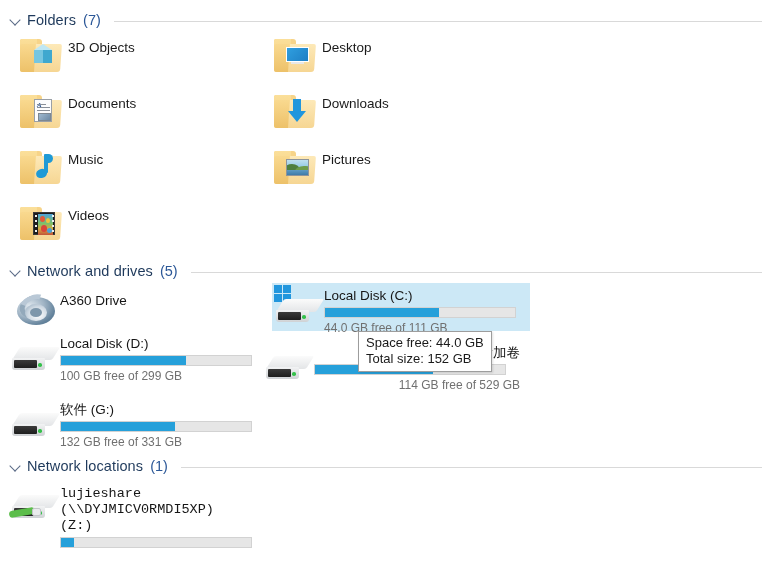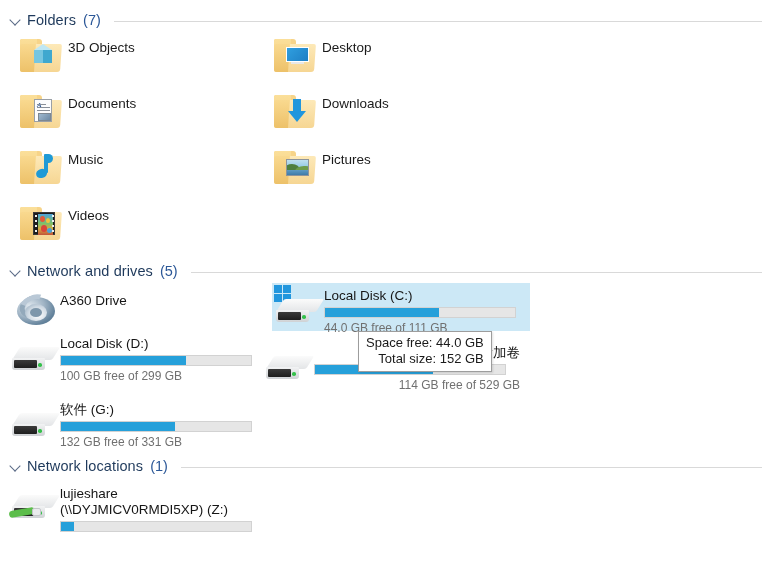--- a/index.html
+++ b/index.html
@@ -263,21 +263,21 @@
     flex: 0 0 52px;
     position: relative;
   }
   .drive .dbody { flex: 1 1 auto; padding-top: 3px; }
   .drive .dname {
     font-size: 13.5px;
     color: #161616;
     white-space: nowrap;
     line-height: 16px;
   }
-  .drive .dname.twoline { white-space: normal; }
+  .drive .dname.twoline { white-space: normal; font-family: Liberation Mono, monospace; }
   .bar {
     width: 192px; height: 11px;
     background: #e6e6e6;
     border: 1px solid #d2d2d2;
     margin-top: 3px;
     position: relative;
     overflow: hidden;
   }
   .bar .fill {
     position: absolute; left: 0; top: 0; bottom: 0;
@@ -385,21 +385,20 @@
     border: 1px solid #9d9d9d;
     padding: 3px 7px 4px 7px;
     box-shadow: 1px 1px 2px rgba(0,0,0,0.12);
     z-index: 50;
   }
   .tooltip div {
     font-size: 13px;
     color: #1a1a1a;
     line-height: 16px;
     white-space: nowrap;
-    text-align: right;
   }
 </style>
 </head>
 <body>
 
 <div class="page">
 
   <div class="section-head" style="top:10px;">
     <span class="chevron"></span>
     <span class="sec-title">Folders</span>

